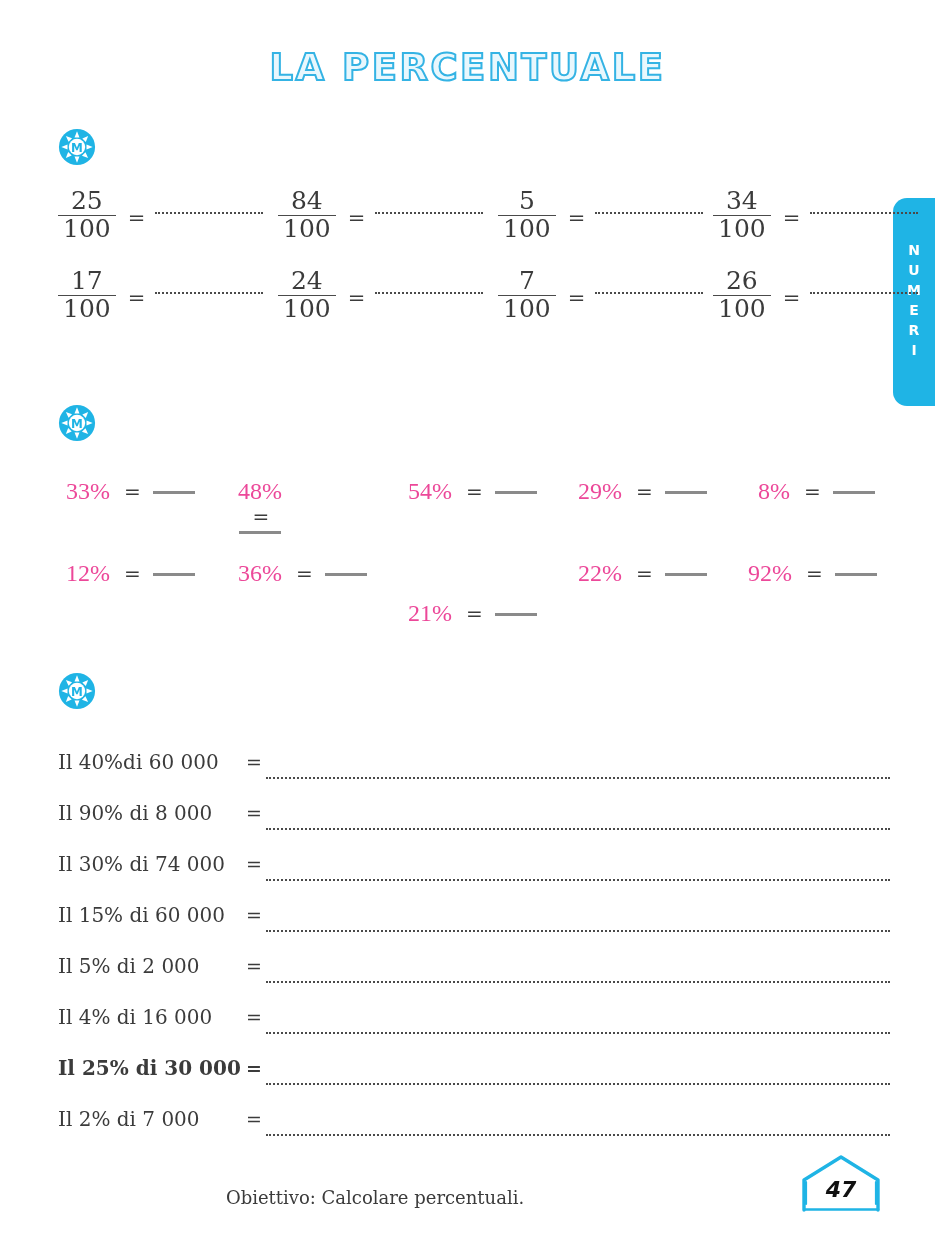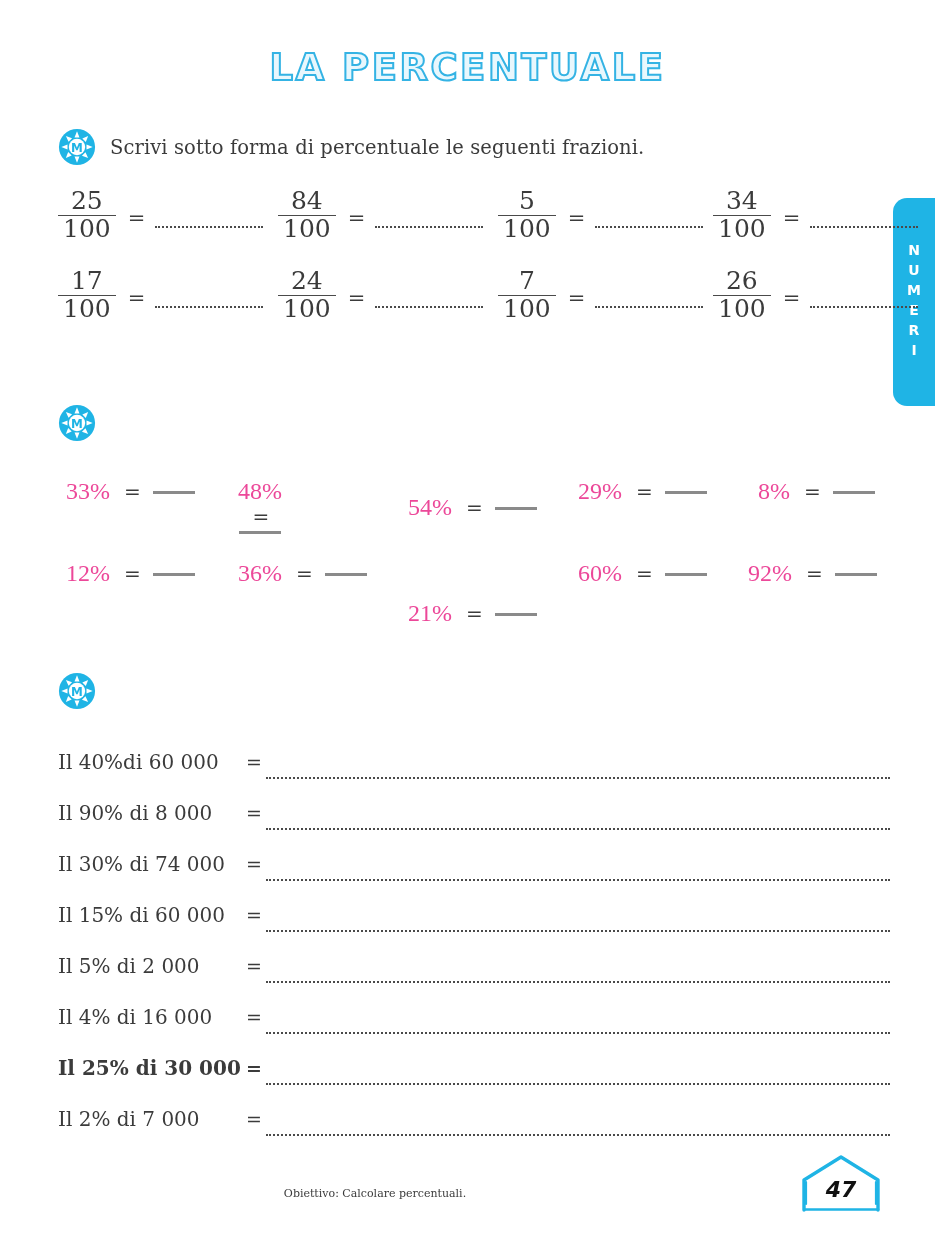--- a/index.html
+++ b/index.html
@@ -68,21 +68,21 @@
     color: #3b3b3b;
     letter-spacing: .1px;
     white-space: nowrap;
   }
 
   
   .frac-row { position: absolute; left: 58px; width: 830px; height: 62px; }
   .frac-item {
     position: absolute;
     display: flex;
-    align-items: center;
+    align-items: flex-start;
   }
   .frac {
     display: inline-flex;
     flex-direction: column;
     align-items: center;
     font-family: "DejaVu Serif", serif;
     font-size: 25px;
     color: #3b3b3b;
     line-height: 1.06;
   }
@@ -142,21 +142,21 @@
     width: 624px; height: 1px;
     border-bottom: 2px dotted #4a4a4a;
   }
 
   
   .footer-obj {
     position: absolute;
     left: 0; top: 1187px; width: 750px;
     text-align: center;
     font-family: "DejaVu Serif", serif;
-    font-size: 11px;
+    font-size: 18px;
     color: #3b3b3b;
   }
   .page-house {
     position: absolute;
     left: 798px; top: 1152px;
     width: 86px; height: 62px;
   }
   .page-num {
     position: absolute;
     left: 798px; top: 1152px;
@@ -193,21 +193,20 @@
         <polygon points="3.5,20 10,17.4 10,22.6"></polygon>
         <polygon points="31.7,8.3 29.3,14.8 25.6,11.1"></polygon>
         <polygon points="31.7,31.7 25.2,29.3 28.9,25.6"></polygon>
         <polygon points="8.3,31.7 10.7,25.2 14.4,28.9"></polygon>
         <polygon points="8.3,8.3 14.8,10.7 11.1,14.4"></polygon>
         <circle cx="20" cy="20" r="8.6"></circle>
       </g>
       <text x="20" y="25.2" text-anchor="middle" font-family="DejaVu Sans, sans-serif" font-size="12.5" font-weight="700" fill="#1fb4e5">M</text>
     </svg>
   </span>
-  <span class="exercise-text">Scrivi sotto forma di percentuale le seguenti frazioni.</span>
 </div>
 
 
 <div class="frac-row" style="top:188px;">
   <div class="frac-item" style="left:0px;">
     <span class="frac">
       <span class="num">25</span>
       <span class="den">100</span>
     </span>
     <span class="eq">=</span>
@@ -300,21 +299,21 @@
   <div class="pct-item" style="left:8px;">
     <span class="pct-val">33%</span>
     <span class="pct-eq">=</span>
     <span class="pct-bar"></span>
   </div>
   <div class="pct-item" style="left:180px;flex-direction:column;">
     <span class="pct-val">48%</span>
     <span class="pct-eq">=</span>
     <span class="pct-bar"></span>
   </div>
-  <div class="pct-item" style="left:350px;margin-top:16px;">
+  <div class="pct-item" style="left:350px;">
     <span class="pct-val">54%</span>
     <span class="pct-eq">=</span>
     <span class="pct-bar"></span>
   </div>
   <div class="pct-item" style="left:520px;">
     <span class="pct-val">29%</span>
     <span class="pct-eq">=</span>
     <span class="pct-bar"></span>
   </div>
   <div class="pct-item" style="left:700px;">
@@ -334,21 +333,21 @@
     <span class="pct-val">36%</span>
     <span class="pct-eq">=</span>
     <span class="pct-bar"></span>
   </div>
   <div class="pct-item" style="left:350px;margin-top:40px;">
     <span class="pct-val">21%</span>
     <span class="pct-eq">=</span>
     <span class="pct-bar"></span>
   </div>
   <div class="pct-item" style="left:520px;">
-    <span class="pct-val">60%</span>
+    <span class="pct-val">22%</span>
     <span class="pct-eq">=</span>
     <span class="pct-bar"></span>
   </div>
   <div class="pct-item" style="left:690px;text-align:right;">
     <span class="pct-val">92%</span>
     <span class="pct-eq">=</span>
     <span class="pct-bar"></span>
   </div>
 </div>
 

